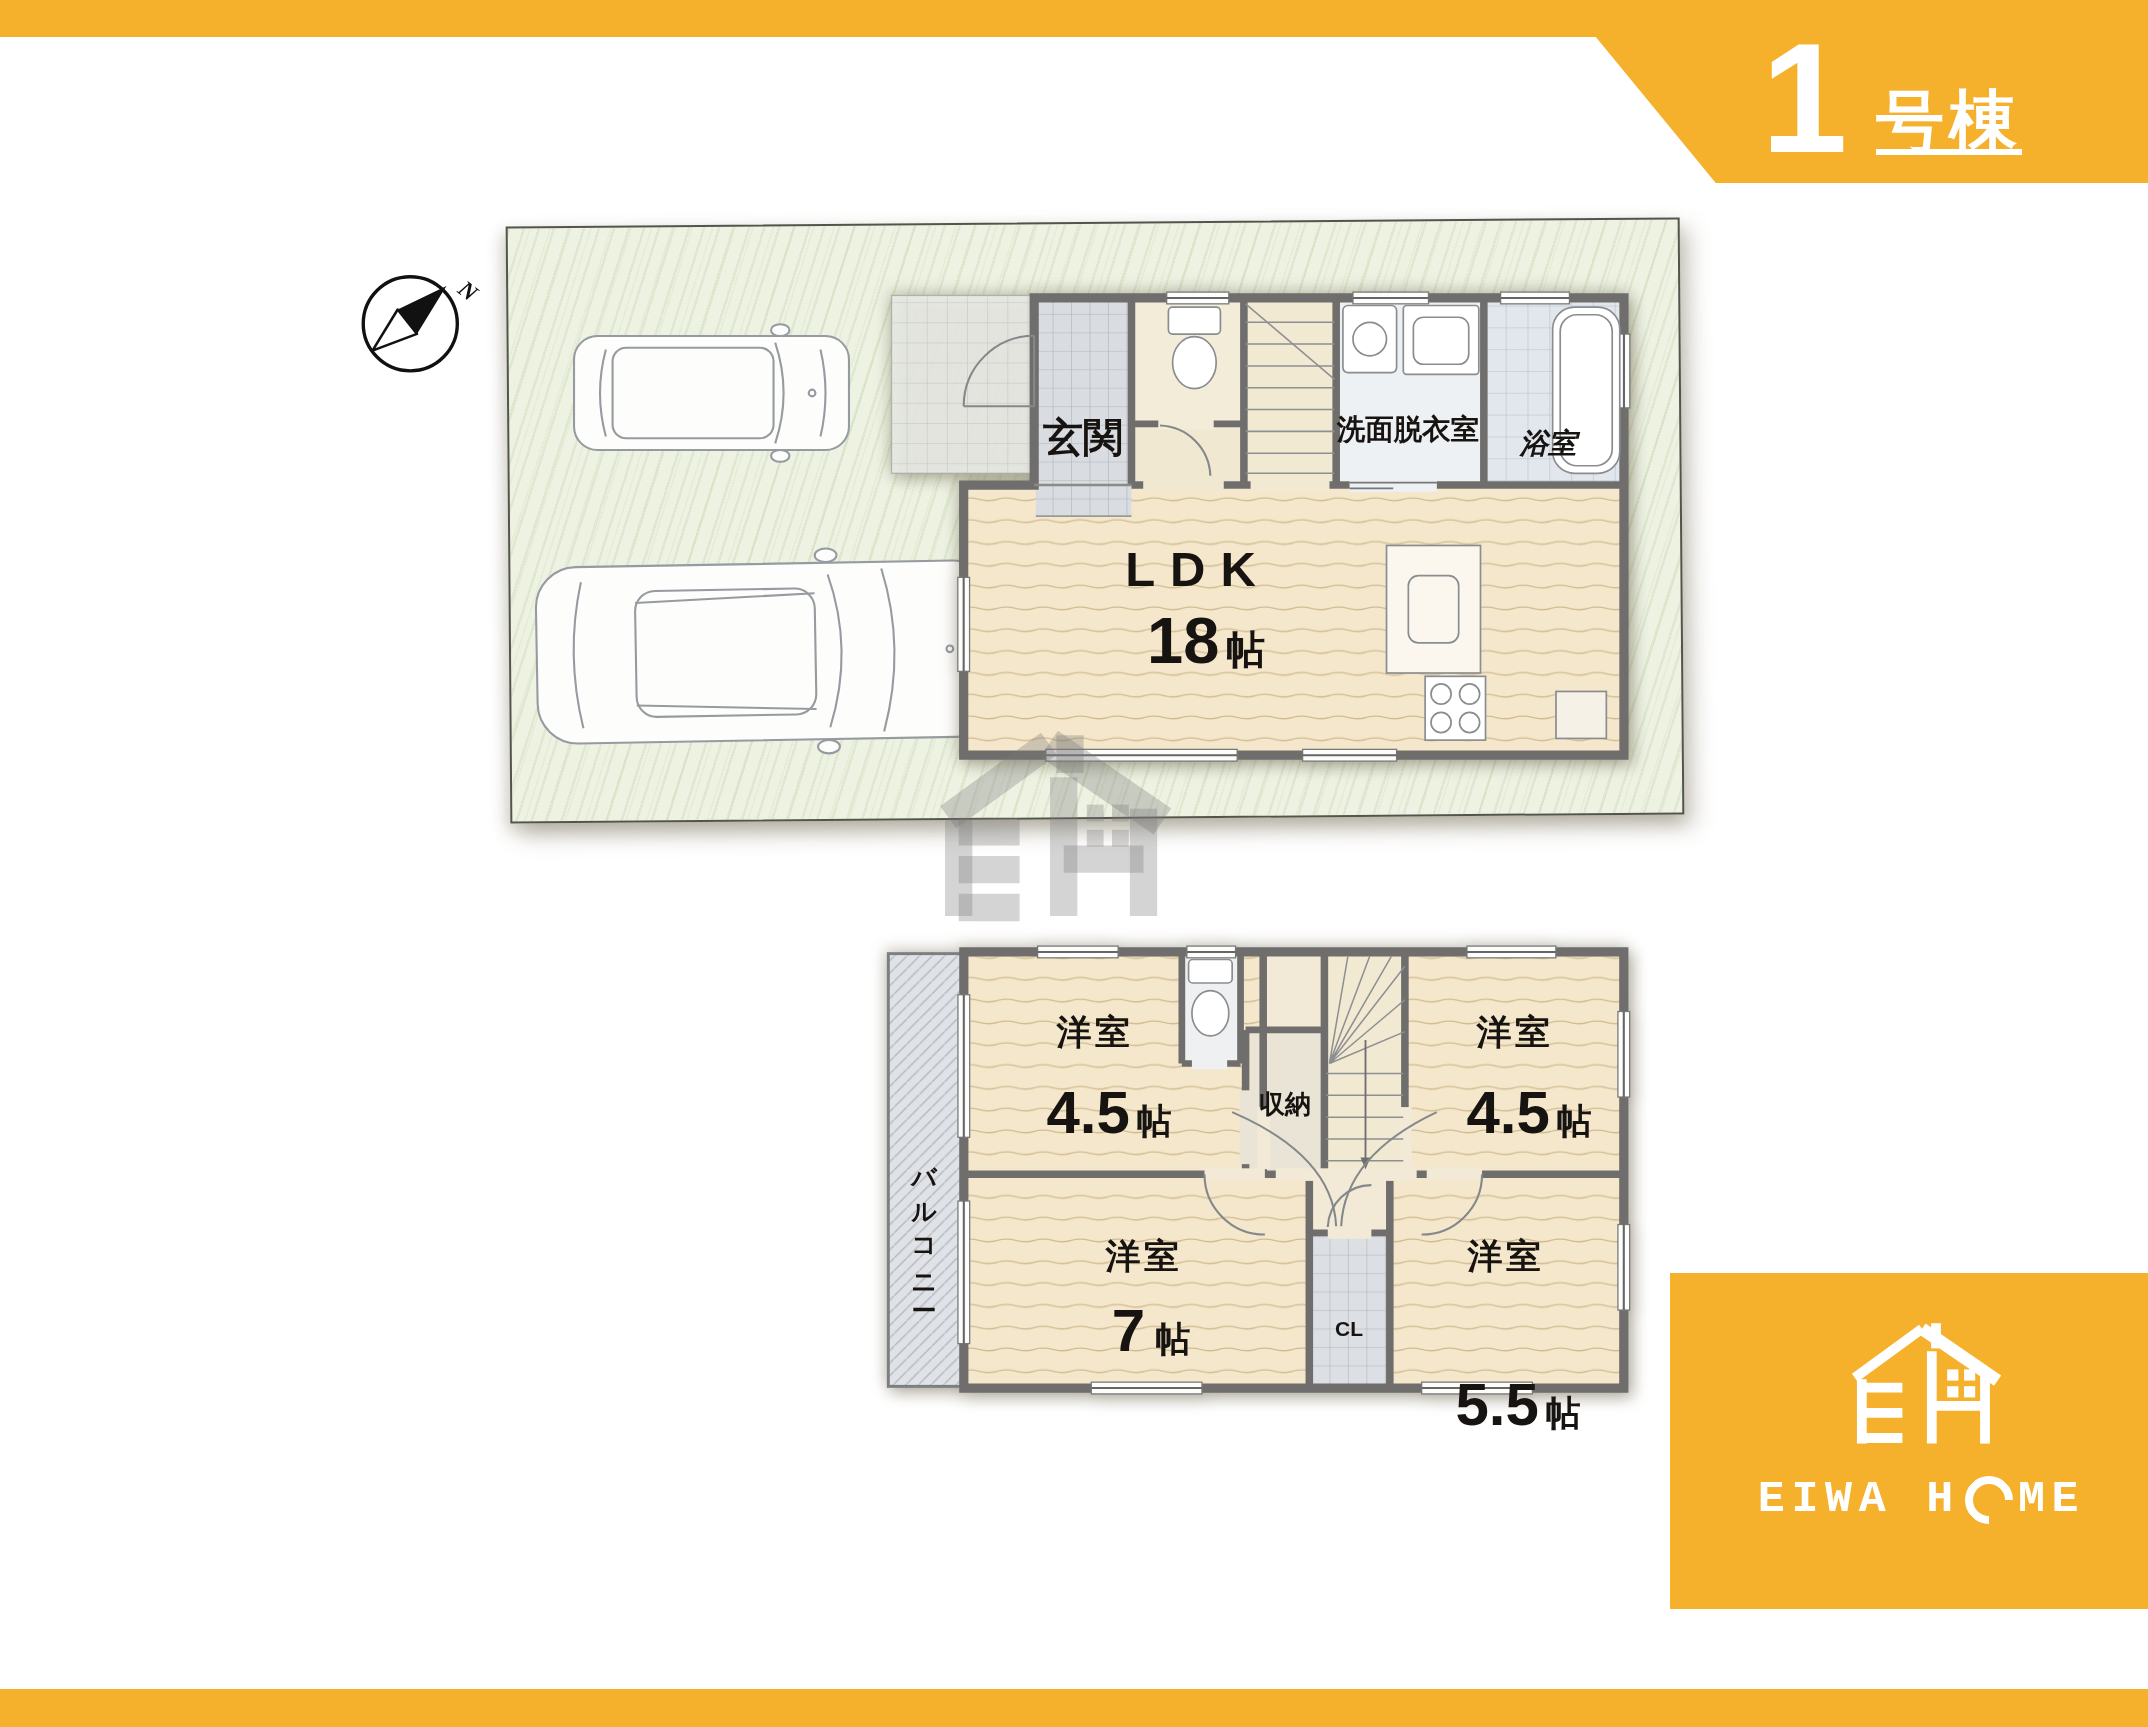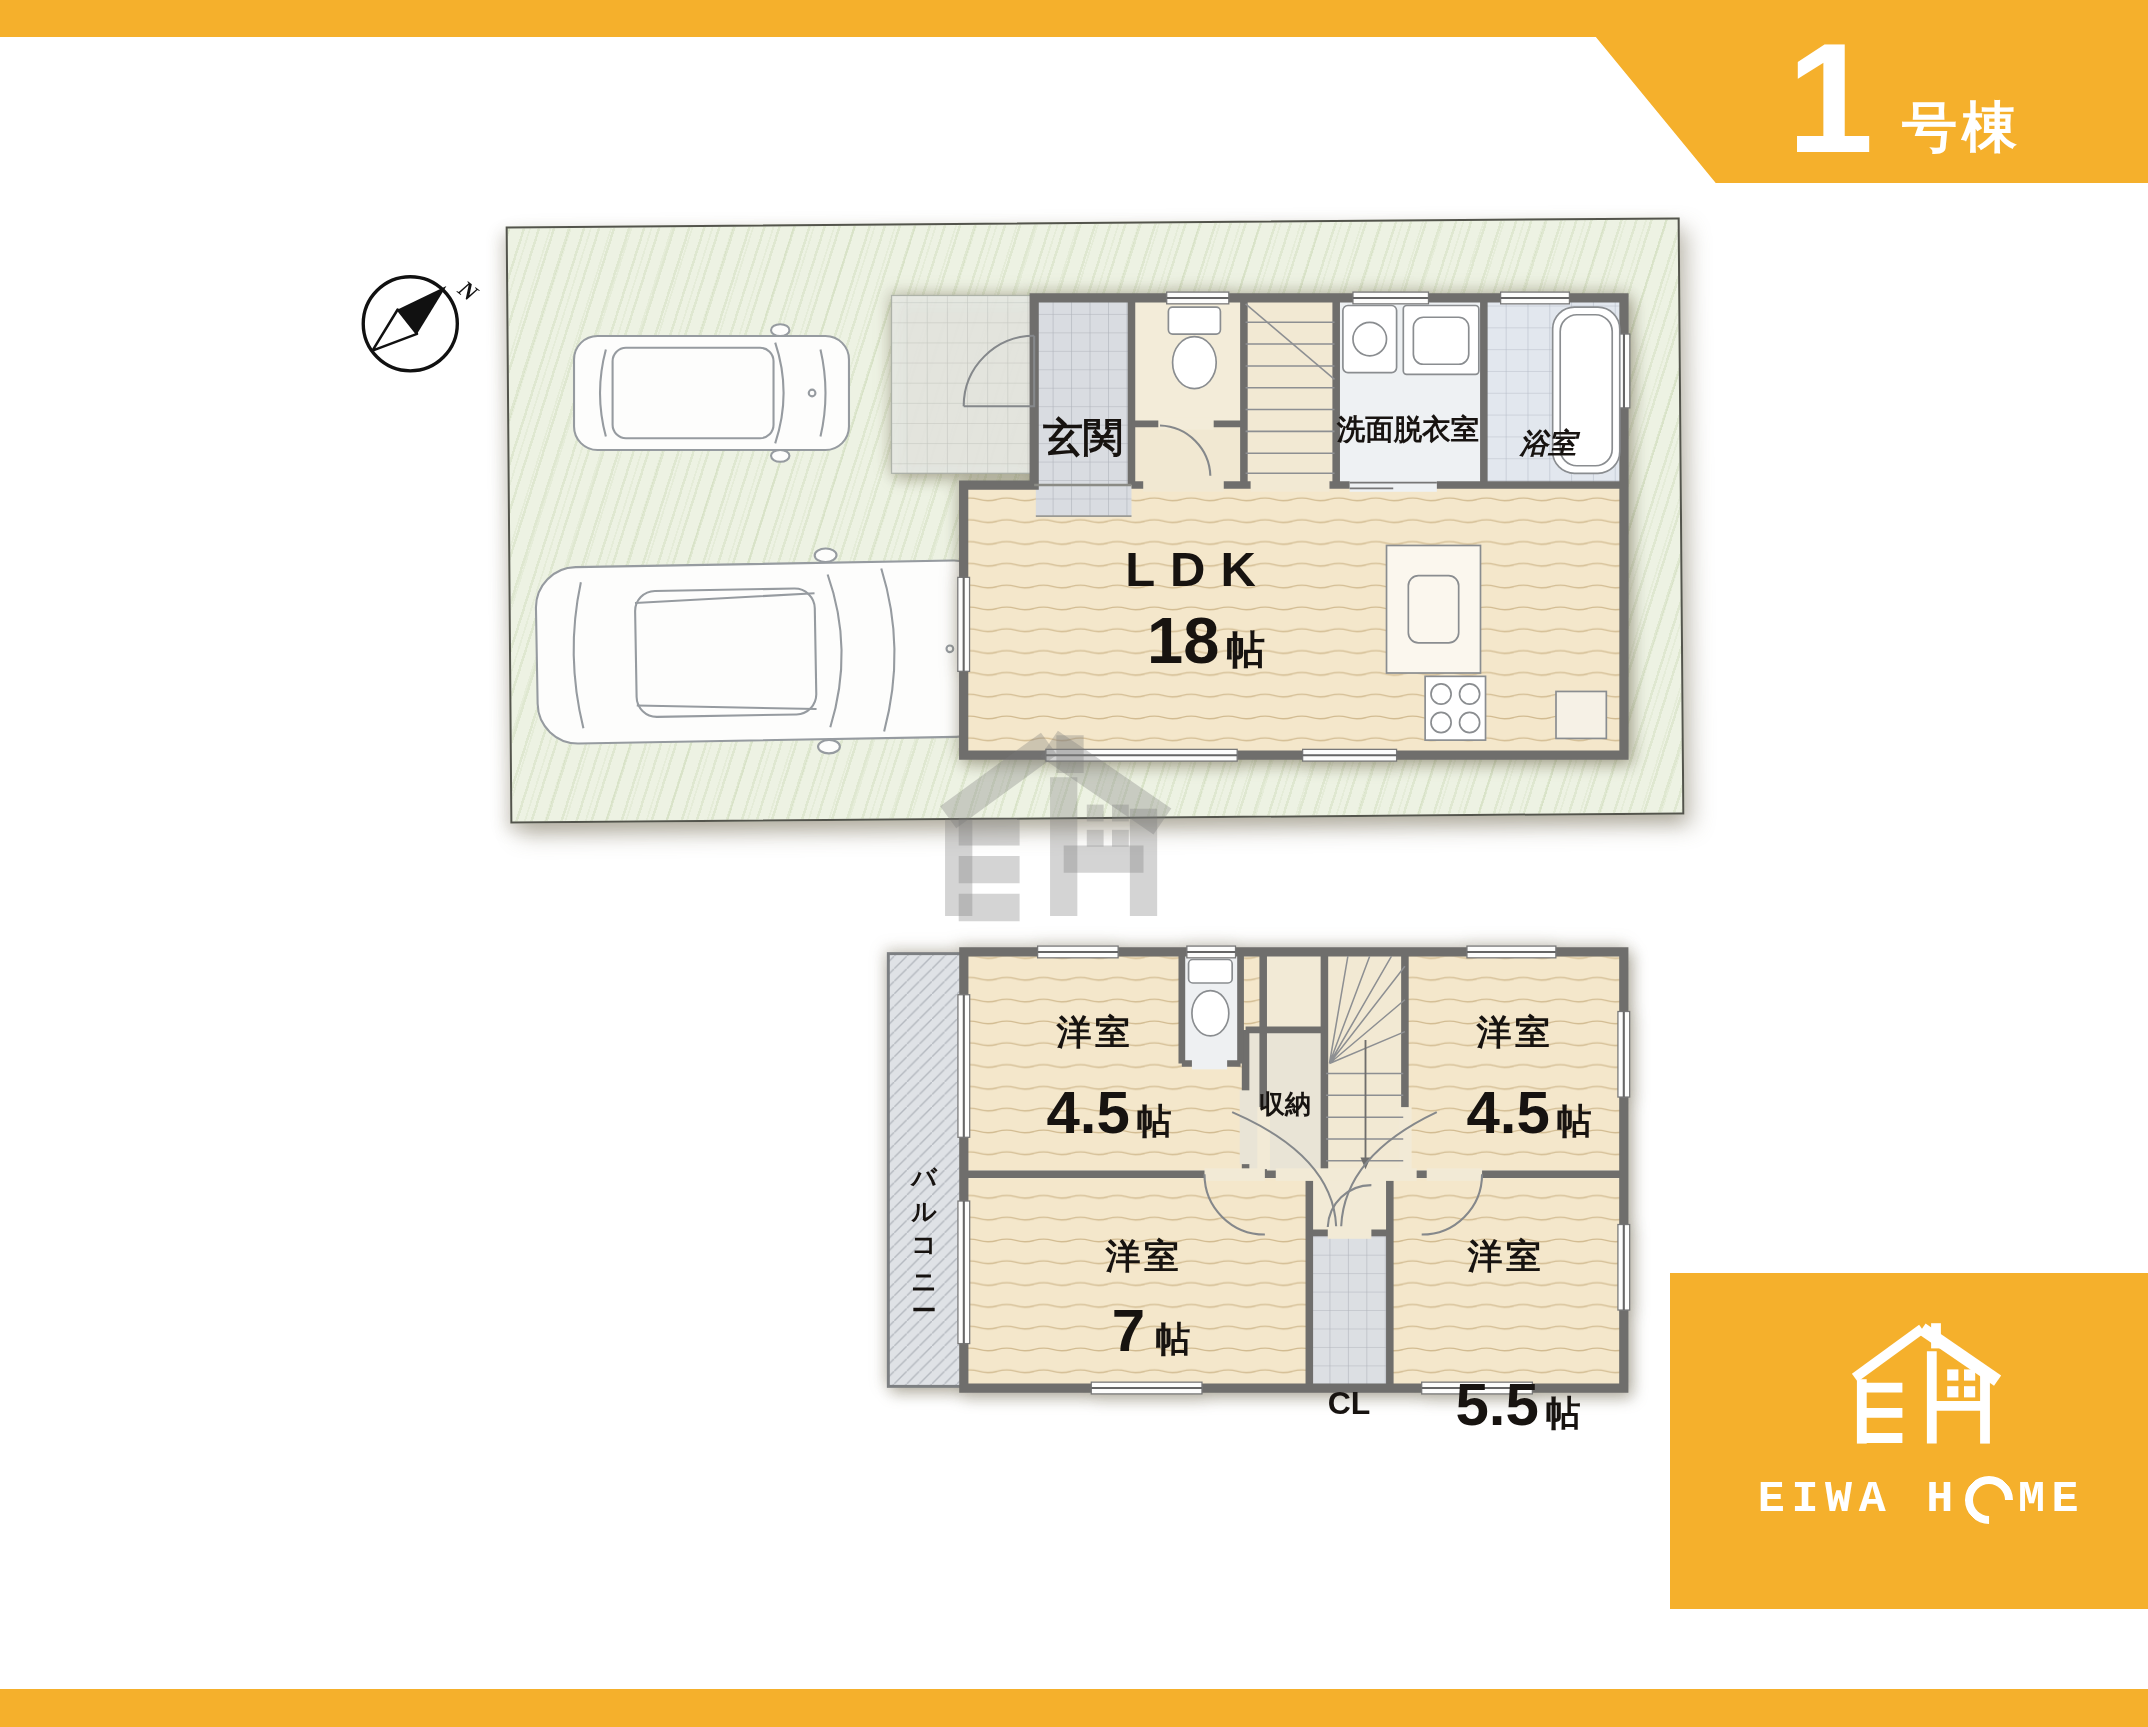--- a/index.html
+++ b/index.html
@@ -9,21 +9,21 @@
   }
   
   .top-bar{position:absolute;left:0;top:0;width:2148px;height:37px;z-index:6;}
   .banner{
     position:absolute;left:1577px;top:0;width:571px;height:183px;z-index:7;
     clip-path:polygon(0 0,100% 0,100% 100%,24.3% 100%,3.3% 20.2%,0 20.2%);
     display:flex;align-items:flex-end;justify-content:flex-end;
     padding:0 126px 22px 0;box-sizing:border-box;color:#fff;
   }
   .banner .num{font-size:155px;font-weight:700;line-height:.8;}
-  .banner .suffix{font-size:55px;font-weight:700;line-height:.9;margin:0 0 8.4px 28.5px;letter-spacing:5px;}
+  .banner .suffix{font-size:68px;font-weight:700;line-height:.9;margin:0 0 8.4px 28.5px;letter-spacing:5px;text-decoration:underline;}
   .footer-bar{position:absolute;left:0;top:1689px;width:2148px;height:39px;z-index:6;}
   
   .plot{
     position:absolute;left:508px;top:222px;width:1174px;height:597px;z-index:1;
     background-color:#edf2e3;
     background-image:repeating-linear-gradient(108deg,rgba(160,185,125,.18) 0 2.5px,transparent 2.5px 14.3px),
                      repeating-linear-gradient(288deg,rgba(160,185,125,.10) 0 1.7px,transparent 1.7px 19.3px);
     border:2.5px solid #53544c;box-sizing:border-box;
     box-shadow:8.4px 11.7px 22px rgba(105,96,70,.38),-5px 6.7px 15px rgba(105,96,70,.22);
     transform:rotate(-0.45deg);
@@ -324,21 +324,21 @@
   <div class="lbl" style="left:1515px;top:1032px;font-size:35px;letter-spacing:3.4px;">洋室</div>
   <div class="lbl" style="left:1529px;top:1112px;font-size:60px;">
     <span>4.5</span><span class="unit" style="font-size:35px;margin-left:6.7px;">帖</span>
   </div>
 
   <div class="lbl" style="left:1144px;top:1256px;font-size:35px;letter-spacing:3.4px;">洋室</div>
   <div class="lbl" style="left:1151px;top:1330px;font-size:60px;">
     <span>7</span><span class="unit" style="font-size:35px;margin-left:10px;">帖</span>
   </div>
 
-  <div class="lbl" style="left:1349px;top:1403px;font-size:32px;">CL</div>
+  <div class="lbl" style="left:1349px;top:1329px;font-size:21px;">CL</div>
 
   <div class="lbl" style="left:1506px;top:1256px;font-size:35px;letter-spacing:3.4px;">洋室</div>
   <div class="lbl" style="left:1518px;top:1404px;font-size:60px;">
     <span>5.5</span><span class="unit" style="font-size:35px;margin-left:6.7px;">帖</span>
   </div>
 
   <div class="logo-block" style="background:#f5b02c;">
     <svg width="168" height="154" viewBox="0 0 120 110" style="margin-top:32px;">
       <g stroke="#ffffff" fill="none" stroke-width="7">
         <path d="M12,52 L60,17"></path>

